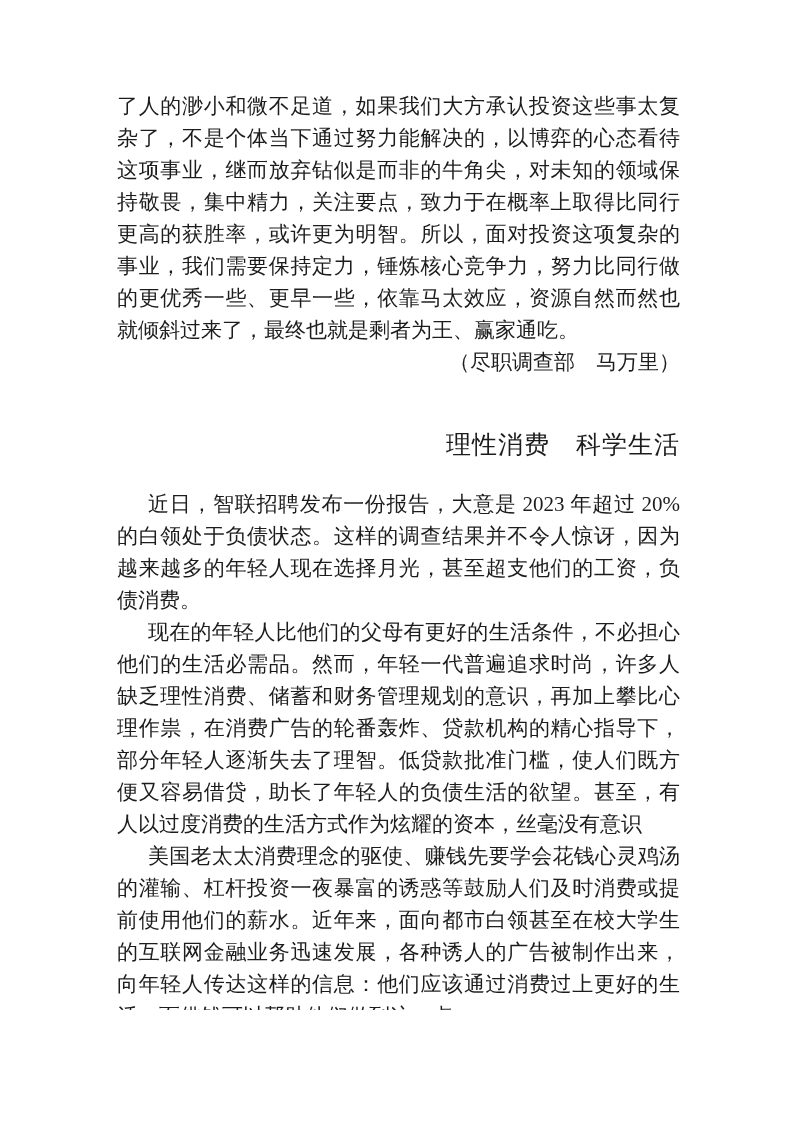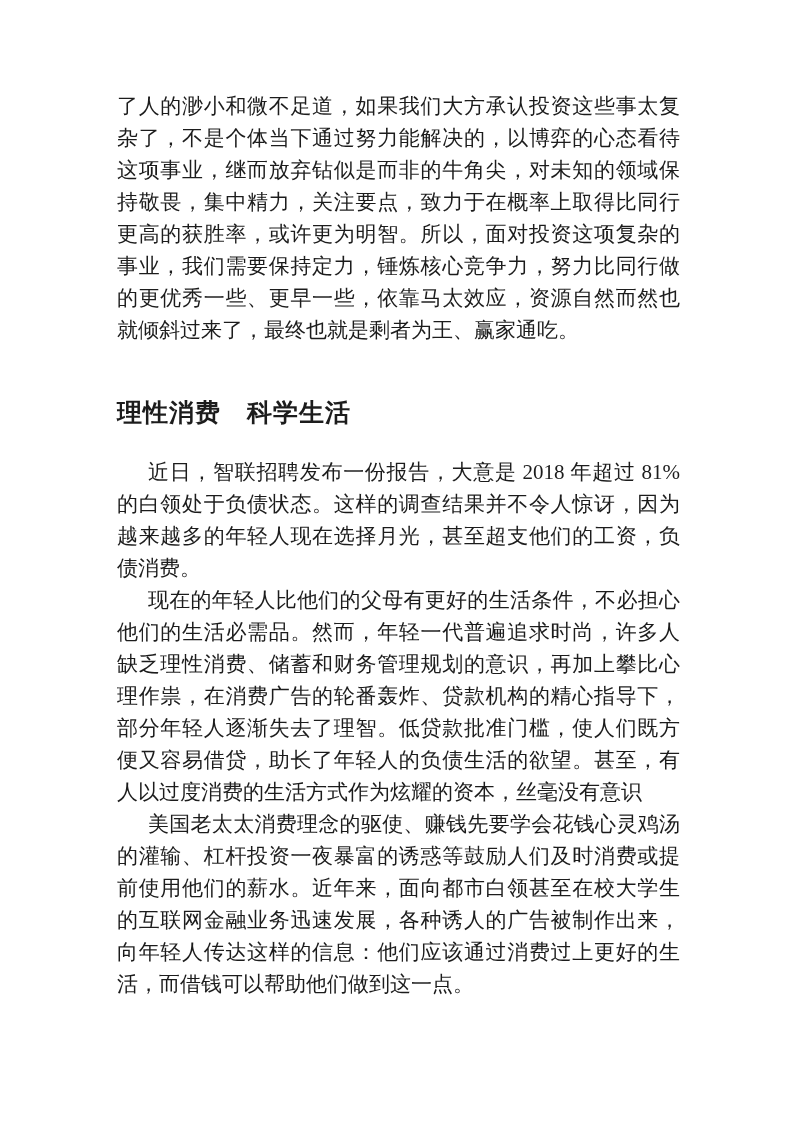--- a/index.html
+++ b/index.html
@@ -32,25 +32,25 @@
   }
   .para-continuation {
     text-indent: 0;
   }
   .attribution {
     text-align: right;
     text-indent: 0;
   }
   .article-title {
     font-family: "Liberation Sans", "DejaVu Sans", sans-serif;
-    font-weight: bold;
+    font-weight: normal;
     font-size: 25px;
     line-height: 40px;
     letter-spacing: 1px;
-    text-align: left;
+    text-align: right;
     margin: 46px 0 24px 0;
   }
   .body-para {
     text-indent: 31px;
   }
   .page-number {
     position: absolute;
     top: 1036px;
     left: 0;
     width: 100%;
@@ -62,24 +62,25 @@
 </style>
 </head>
 <body>
 
 <div class="page">
 
   <div class="text-column">
 
     <p class="para-continuation">了人的渺小和微不足道，如果我们大方承认投资这些事太复杂了，不是个体当下通过努力能解决的，以博弈的心态看待这项事业，继而放弃钻似是而非的牛角尖，对未知的领域保持敬畏，集中精力，关注要点，致力于在概率上取得比同行更高的获胜率，或许更为明智。所以，面对投资这项复杂的事业，我们需要保持定力，锤炼核心竞争力，努力比同行做的更优秀一些、更早一些，依靠马太效应，资源自然而然也就倾斜过来了，最终也就是剩者为王、赢家通吃。</p>
 
+    <p class="attribution">（尽职调查部　马万里）</p>
 
     <h1 class="article-title">理性消费　科学生活</h1>
 
-    <p class="body-para">近日，智联招聘发布一份报告，大意是 2018 年超过 81%的白领处于负债状态。这样的调查结果并不令人惊讶，因为越来越多的年轻人现在选择月光，甚至超支他们的工资，负债消费。</p>
+    <p class="body-para">近日，智联招聘发布一份报告，大意是 2023 年超过 20%的白领处于负债状态。这样的调查结果并不令人惊讶，因为越来越多的年轻人现在选择月光，甚至超支他们的工资，负债消费。</p>
 
     <p class="body-para">现在的年轻人比他们的父母有更好的生活条件，不必担心他们的生活必需品。然而，年轻一代普遍追求时尚，许多人缺乏理性消费、储蓄和财务管理规划的意识，再加上攀比心理作祟，在消费广告的轮番轰炸、贷款机构的精心指导下，部分年轻人逐渐失去了理智。低贷款批准门槛，使人们既方便又容易借贷，助长了年轻人的负债生活的欲望。甚至，有人以过度消费的生活方式作为炫耀的资本，丝毫没有意识</p>
 
     <p class="body-para">美国老太太消费理念的驱使、赚钱先要学会花钱心灵鸡汤的灌输、杠杆投资一夜暴富的诱惑等鼓励人们及时消费或提前使用他们的薪水。近年来，面向都市白领甚至在校大学生的互联网金融业务迅速发展，各种诱人的广告被制作出来，向年轻人传达这样的信息：他们应该通过消费过上更好的生活，而借钱可以帮助他们做到这一点。</p>
 
   </div>
 
   <div class="page-number">9</div>
 
 </div>

